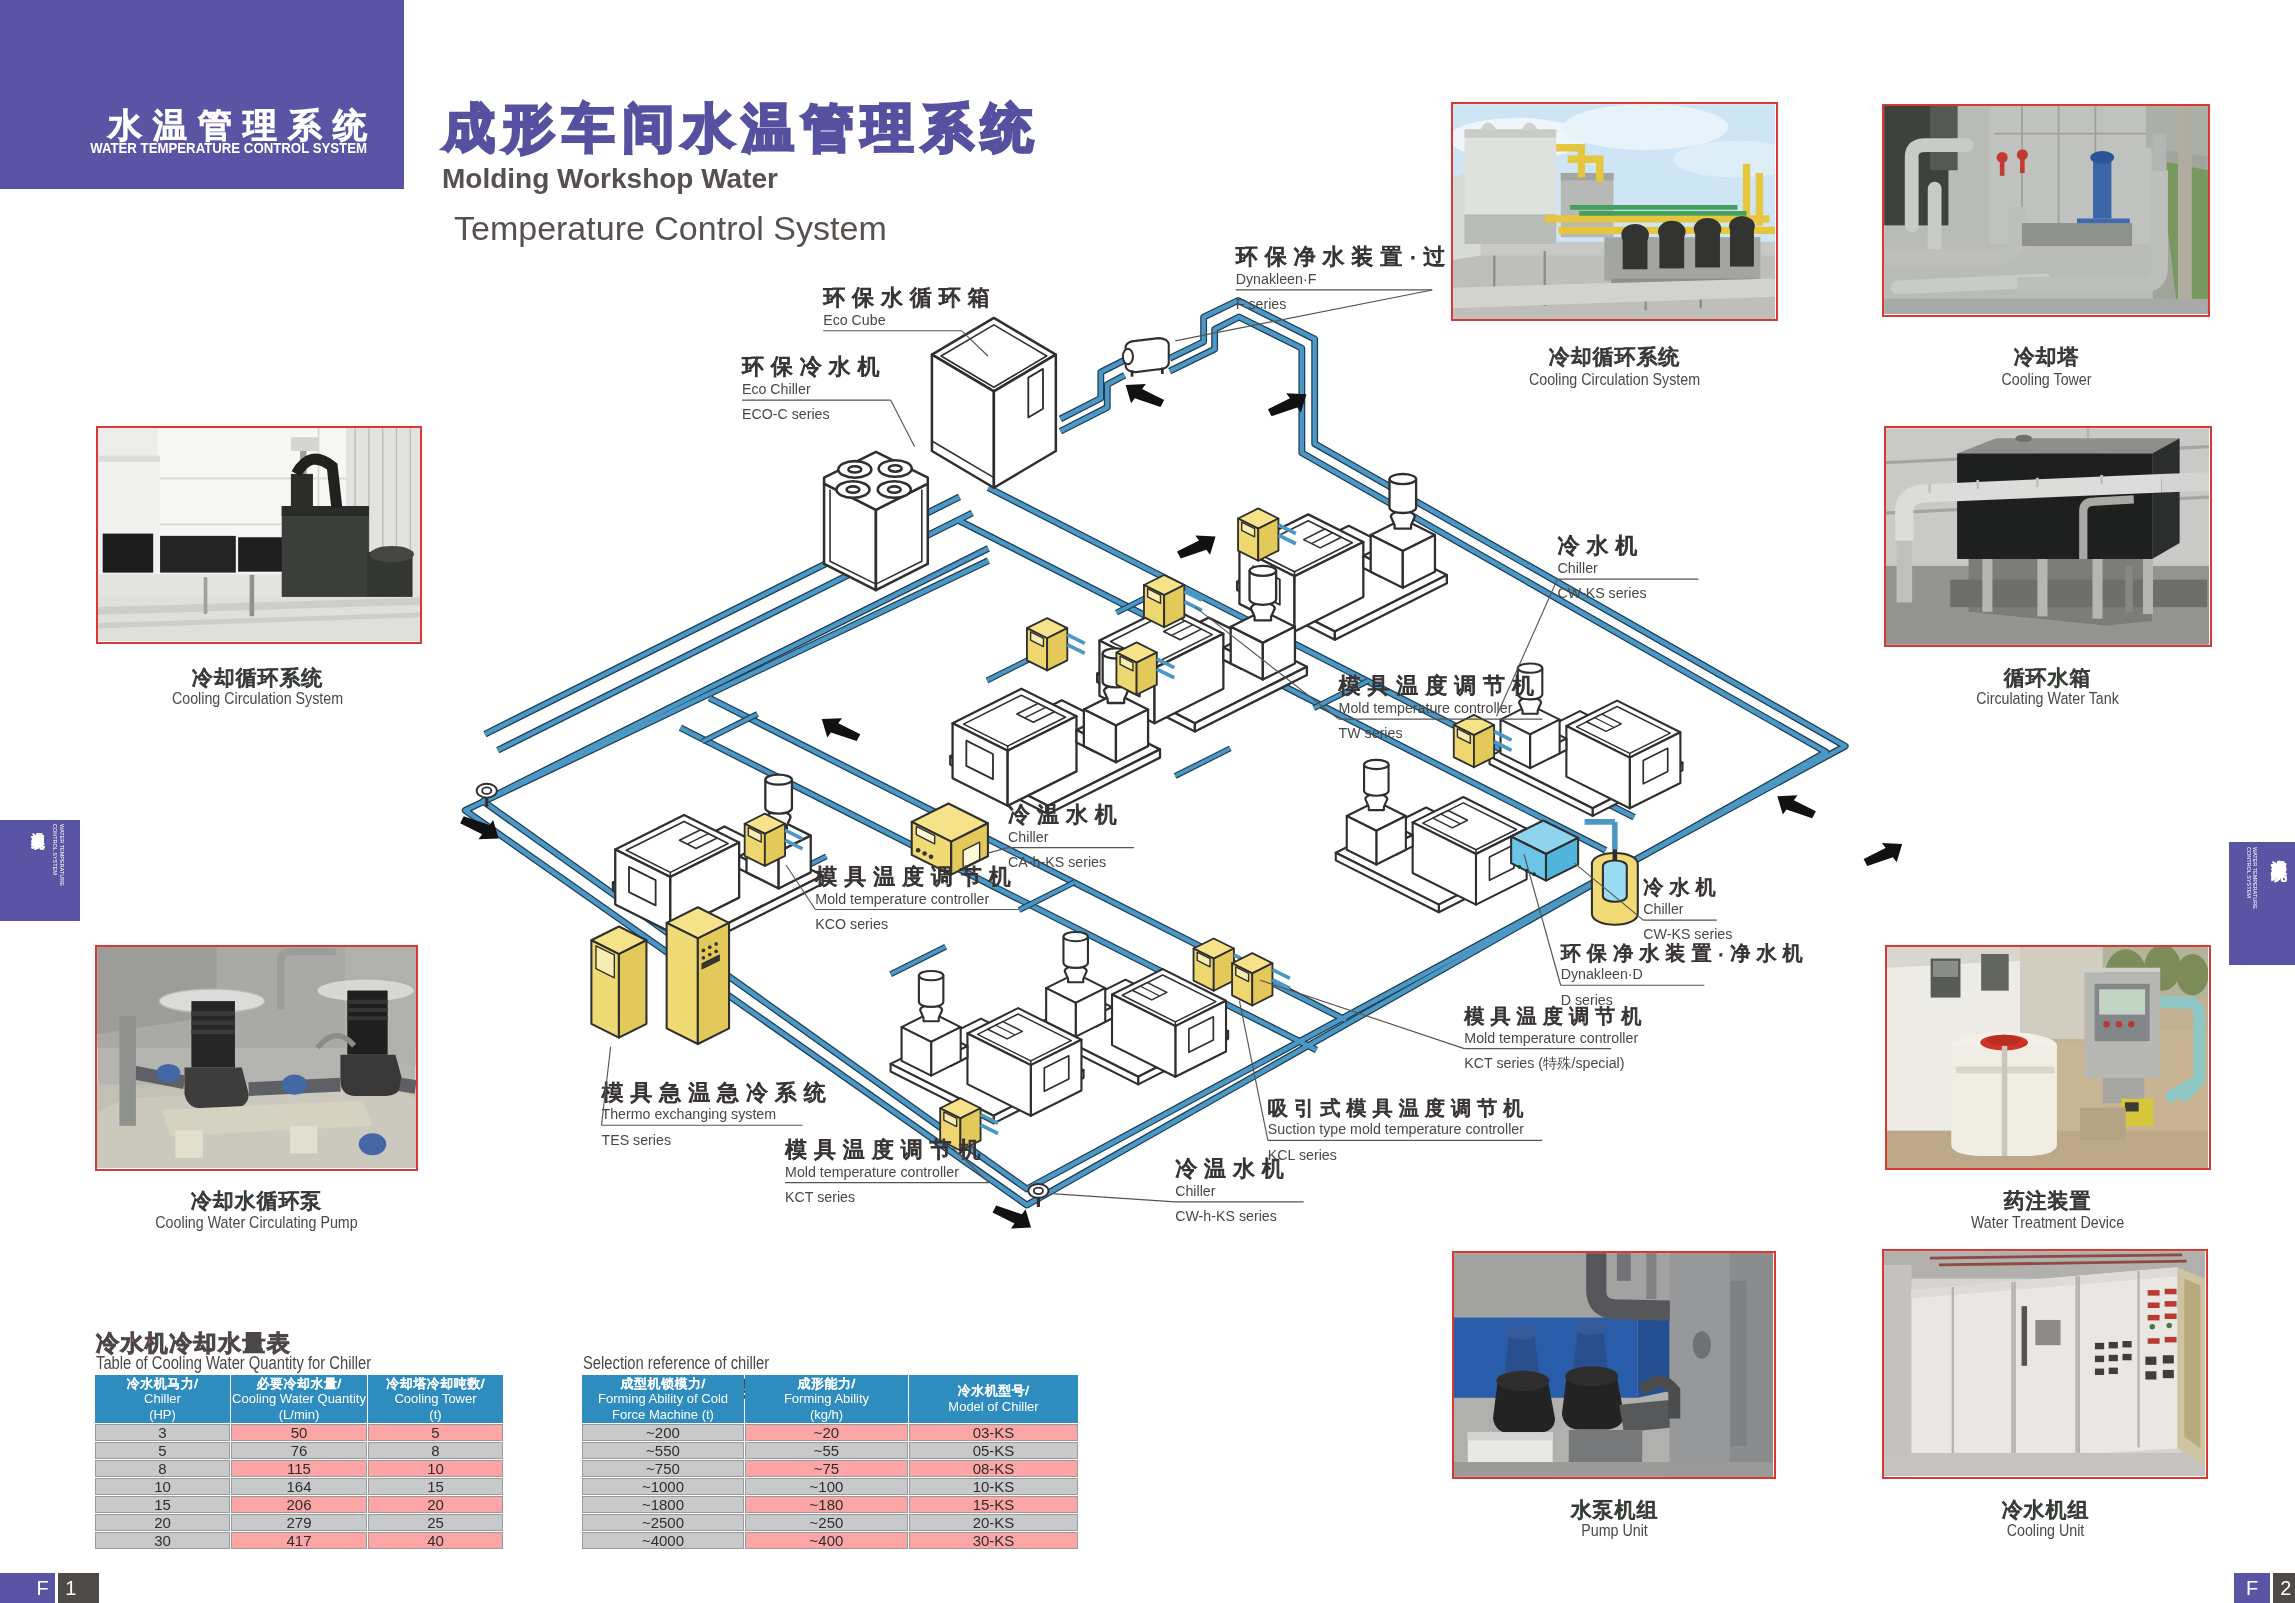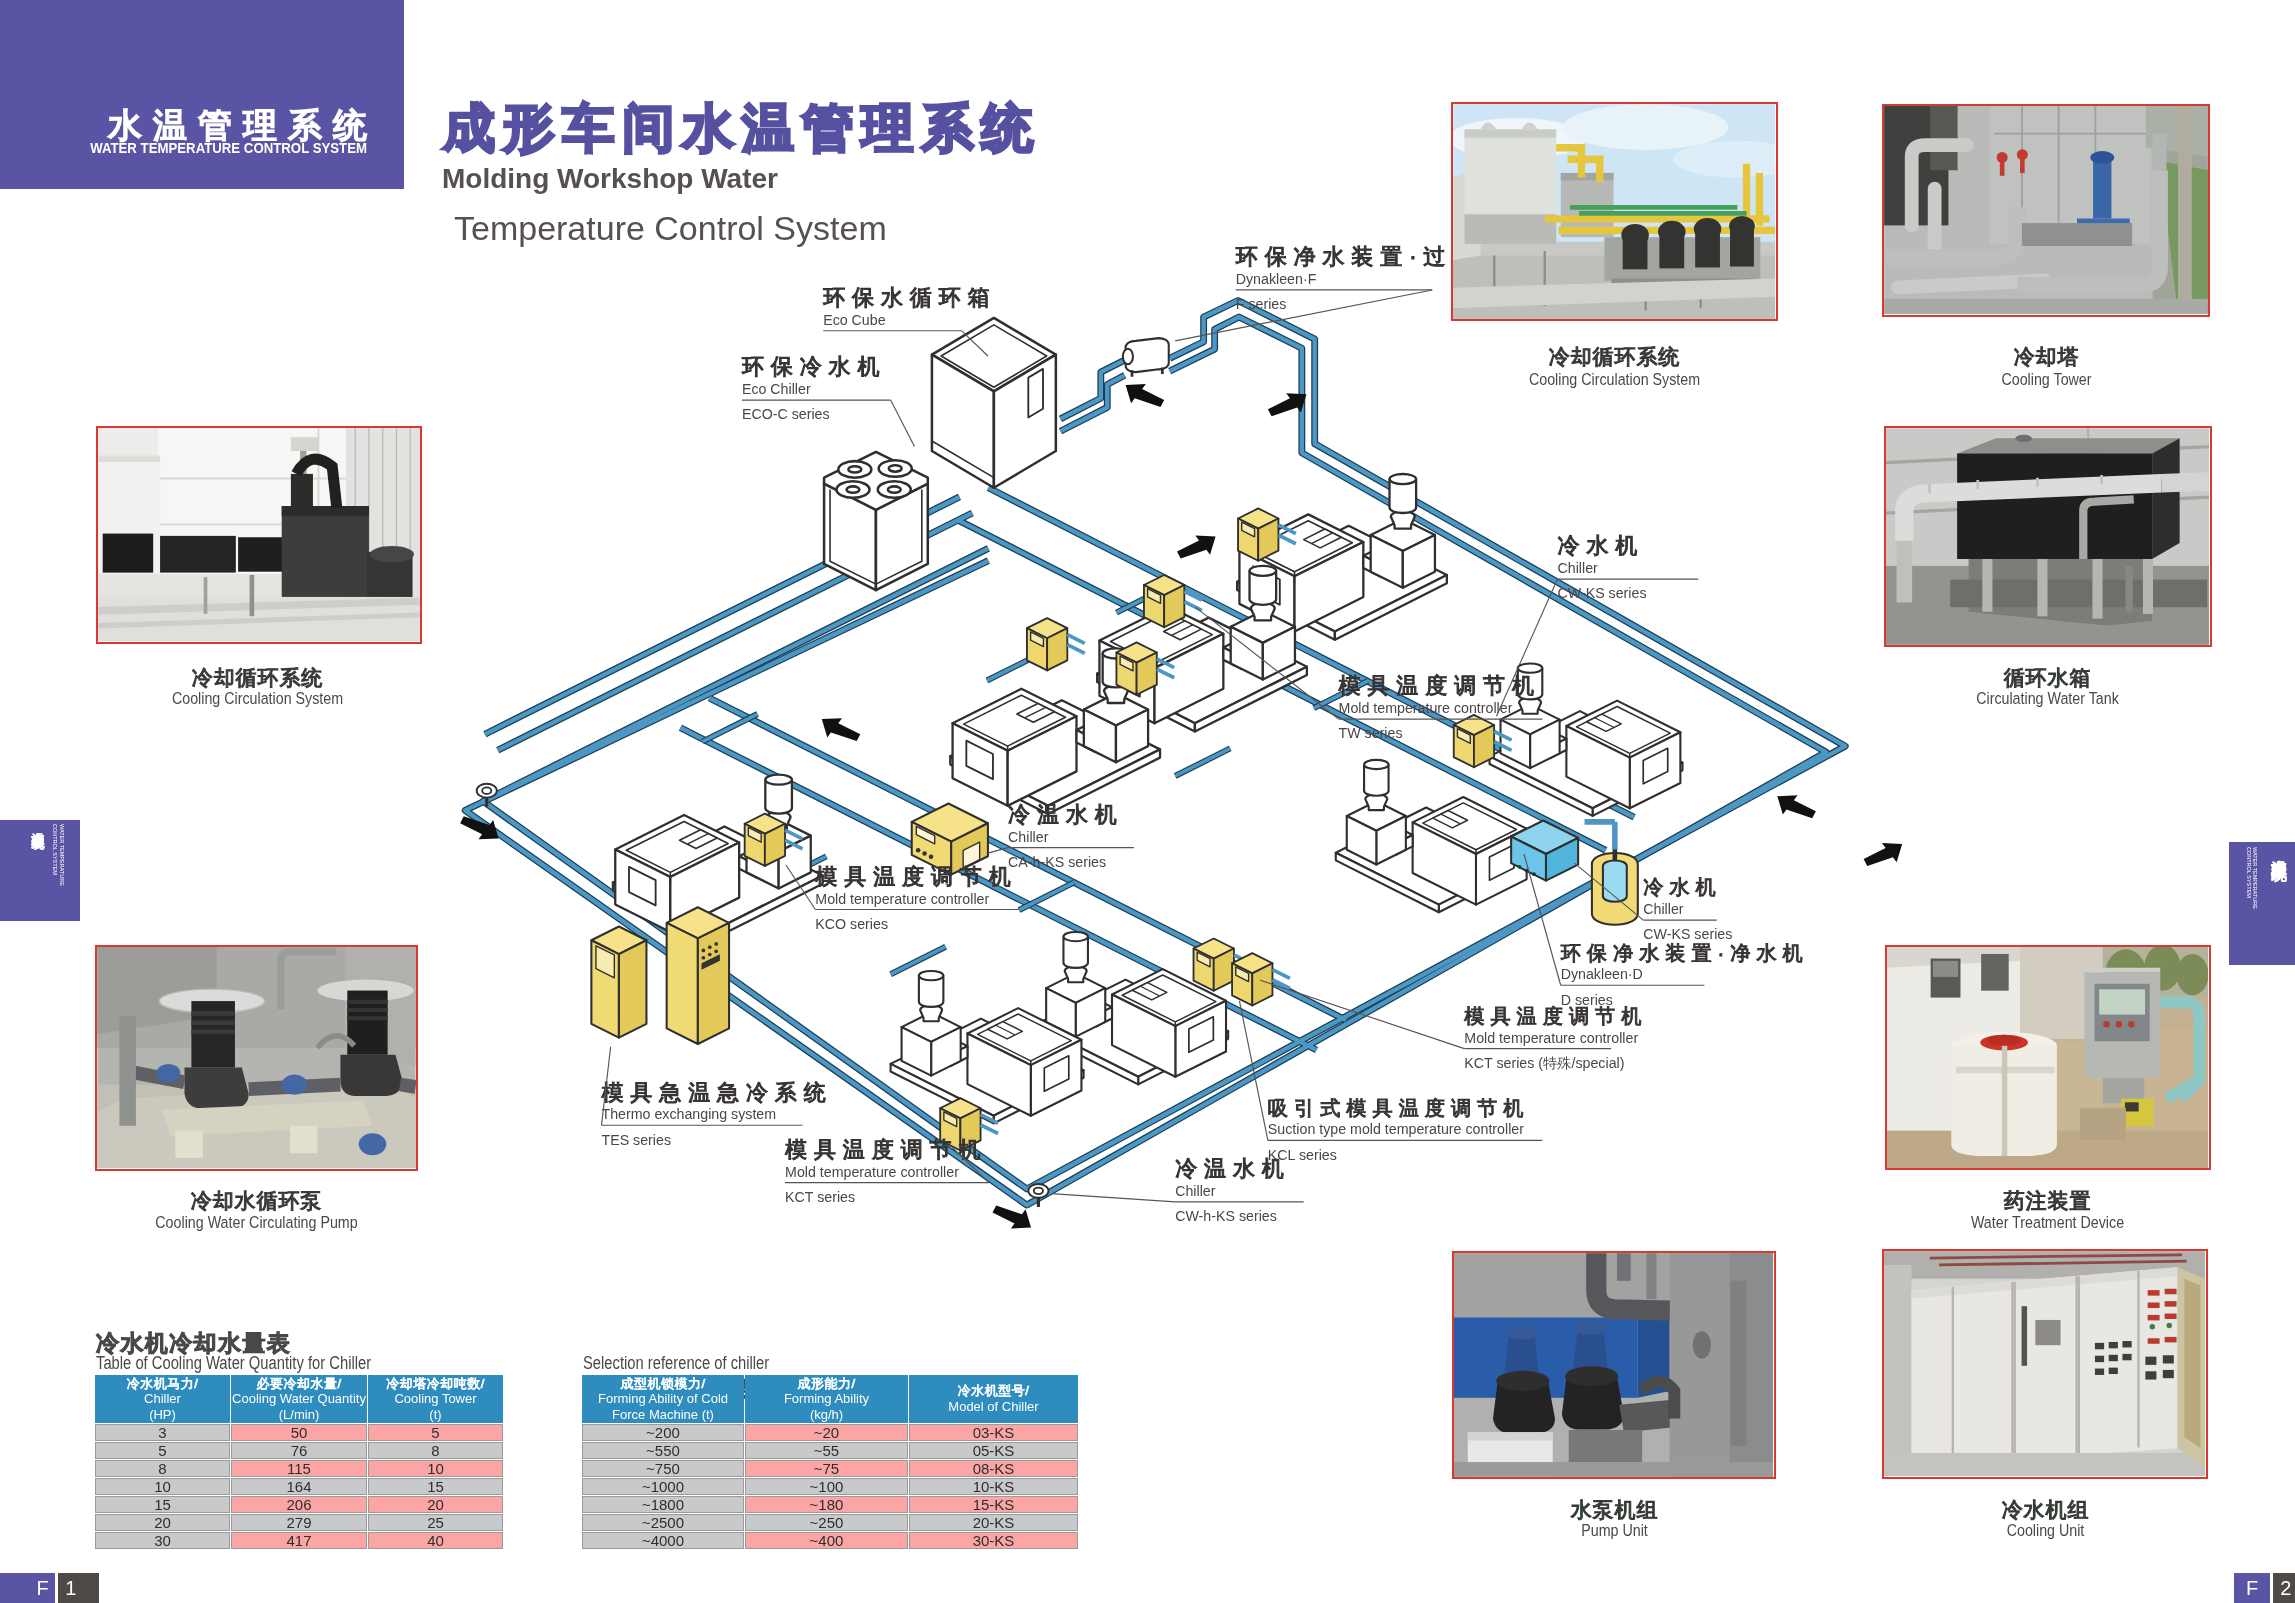--- a/index.html
+++ b/index.html
@@ -9,21 +9,21 @@
 .zh{-webkit-text-stroke:0.055em currentColor;letter-spacing:0.04em;}
 .photo{position:absolute;border:2.3px solid #da3832;box-sizing:border-box;overflow:hidden;}
 .cap-cn{position:absolute;text-align:center;font-size:21px;color:#14532d;-webkit-text-stroke:1.1px #3b3737;letter-spacing:0.9px;}
 .cap-en{position:absolute;text-align:center;font-size:17.4px;color:#4c4848;transform:scaleX(0.82);transform-origin:center;}
 .tbl{position:absolute;border-collapse:separate;border-spacing:1.4px;table-layout:fixed;}
 .tbl td{text-align:center;vertical-align:middle;font-size:15px;line-height:15px;color:#2e2e2e;padding:0;}
 .tbl .hd{background:#2e8cbe;color:#fff;font-size:13px;line-height:15.6px;}
 .tbl .hd .cnh{-webkit-text-stroke:0.7px #fff;letter-spacing:0.5px;}
 .g{background:#c8c9cb;border:0.5px solid #9a9a9a;}
 .w{background:#fca5a5;border:0.5px solid #9a9a9a;}
-.ttl-cn{position:absolute;font-size:23px;font-weight:bold;color:#15803d;-webkit-text-stroke:0.9px #4b4747;letter-spacing:1.4px;}
+.ttl-cn{position:absolute;font-size:23px;font-weight:bold;color:#ec4899;-webkit-text-stroke:0.9px #4b4747;letter-spacing:1.4px;}
 .ttl-en{position:absolute;font-size:18px;color:#4b4747;transform:scaleX(0.82);transform-origin:left;}
 </style>
 </head>
 <body>
 <div id="page">
 
 <div class="abs" style="left:0;top:0;width:404px;height:189px;background:#5a54a4;"></div>
 
 <div class="abs zh" style="left:0;top:103px;width:378px;text-align:right;font-size:34px;color:#fff;letter-spacing:11px;">水温管理系统</div>
 

